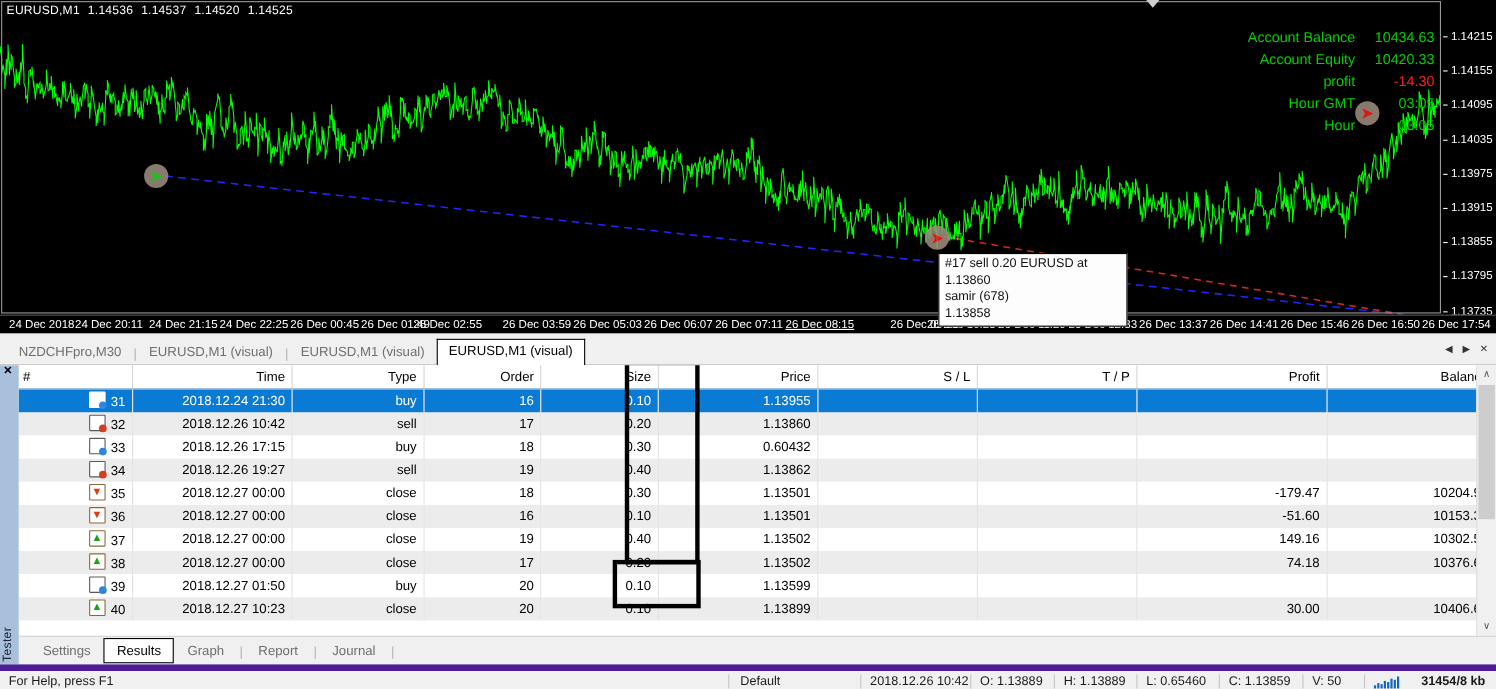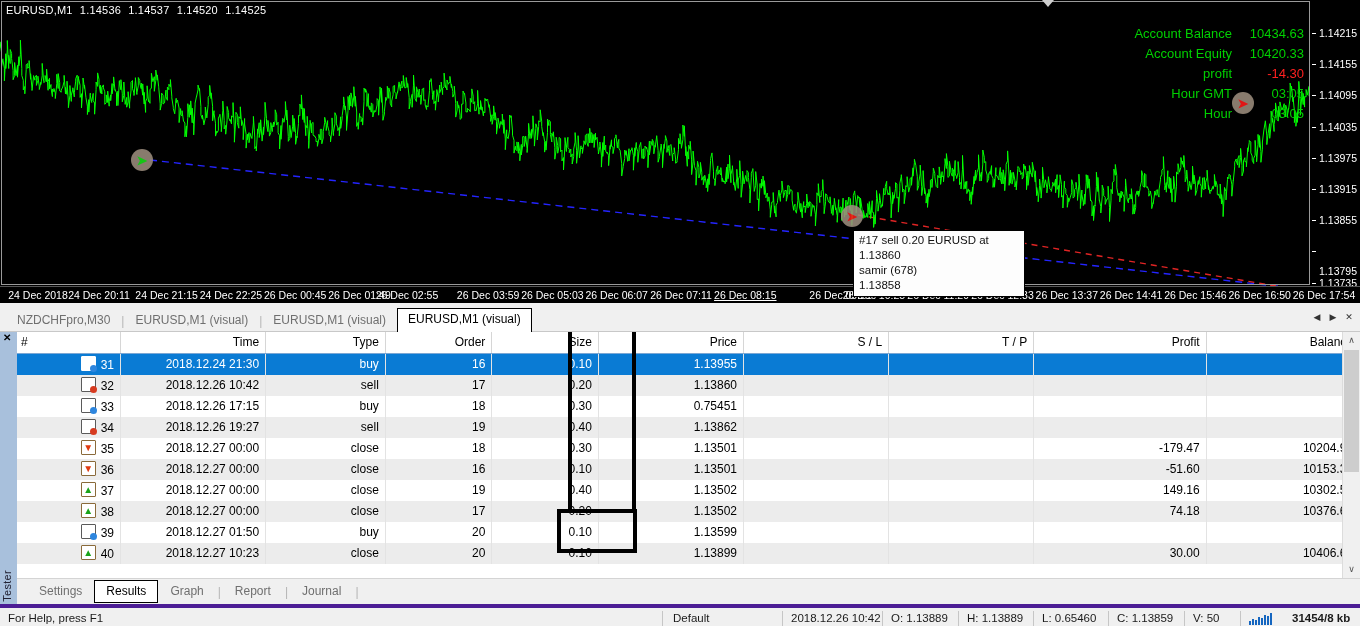--- a/index.html
+++ b/index.html
@@ -78,21 +78,21 @@
   .vscroll .arrow.dn{bottom:0;}
   .vscroll .thumb{position:absolute;left:1px;width:15px;background:#cdcdcd;}
 
   
   .ttabs{position:absolute;left:17px;top:246px;width:1343px;height:26px;background:#f0f0f0;border-top:1px solid #d4d4d4;display:flex;align-items:center;padding-left:10px;box-sizing:border-box;}
   .ttab{font-size:12px;color:#6f6f6f;padding:3px 12px 4px;line-height:15px;white-space:nowrap;}
   .ttab.active{color:#000;background:#fff;border:1px solid #000;padding:3px 11px 3px;}
   .ttab-sep{color:#b5b5b5;font-size:12px;padding:0 2px;}
 
   
-  .status{position:absolute;left:0;top:604px;width:1360px;height:22px;background:#f0f0f0;border-top:4px solid #4c1d95;box-sizing:border-box;font-size:11.5px;color:#1a1a1a;}
+  .status{position:absolute;left:0;top:604px;width:1360px;height:22px;background:#f0f0f0;border-top:6px solid #4c1d95;box-sizing:border-box;font-size:11.5px;color:#1a1a1a;}
   .status .cell{position:absolute;top:4px;white-space:nowrap;}
   .status .divider{position:absolute;top:3px;width:1px;height:15px;background:#c6c6c6;}
   .sigbars{position:absolute;top:5px;display:flex;align-items:flex-end;gap:1px;height:12px;}
   .sigbars i{display:block;width:2px;background:#1566c0;}
 </style>
 </head>
 <body>
 
 <div class="app">
 
@@ -147,21 +147,21 @@
           <div class="pl" style="top: 95.4px;">1.14095</div>
           <div class="tick" style="top: 95.4px;"></div>
           <div class="pl" style="top: 126.6px;">1.14035</div>
           <div class="tick" style="top: 126.6px;"></div>
           <div class="pl" style="top: 157.8px;">1.13975</div>
           <div class="tick" style="top: 157.8px;"></div>
           <div class="pl" style="top: 189px;">1.13915</div>
           <div class="tick" style="top: 189px;"></div>
           <div class="pl" style="top: 220.2px;">1.13855</div>
           <div class="tick" style="top: 220.2px;"></div>
-          <div class="pl" style="top: 251.4px; margin-top: 20px;">1.13795</div>
+          <div class="pl" style="top: 251.4px;">1.13795</div>
           <div class="tick" style="top: 251.4px;"></div>
           <div class="pl" style="top: 282.6px;">1.13735</div>
           <div class="tick" style="top: 282.6px;"></div>
         </div>
     </div>
     <div class="time-axis" id="timeAxis">
         <div class="tl" style="left: 38px;">24 Dec 2018</div>
         <div class="tl" style="left: 99px;">24 Dec 20:11</div>
         <div class="tl" style="left: 166.6px;">24 Dec 21:15</div>
         <div class="tl" style="left: 230.9px;">24 Dec 22:25</div>
@@ -259,21 +259,21 @@
               <td></td>
               <td></td>
               <td></td>
             </tr>
             <tr class="even">
               <td class="idx"><span class="ricon doc blue"></span>33</td>
               <td>2018.12.26 17:15</td>
               <td>buy</td>
               <td>18</td>
               <td>0.30</td>
-              <td>0.75451</td>
+              <td>0.60432</td>
               <td></td>
               <td></td>
               <td></td>
               <td></td>
             </tr>
             <tr class="odd">
               <td class="idx"><span class="ricon doc red"></span>34</td>
               <td>2018.12.26 19:27</td>
               <td>sell</td>
               <td>19</td>

